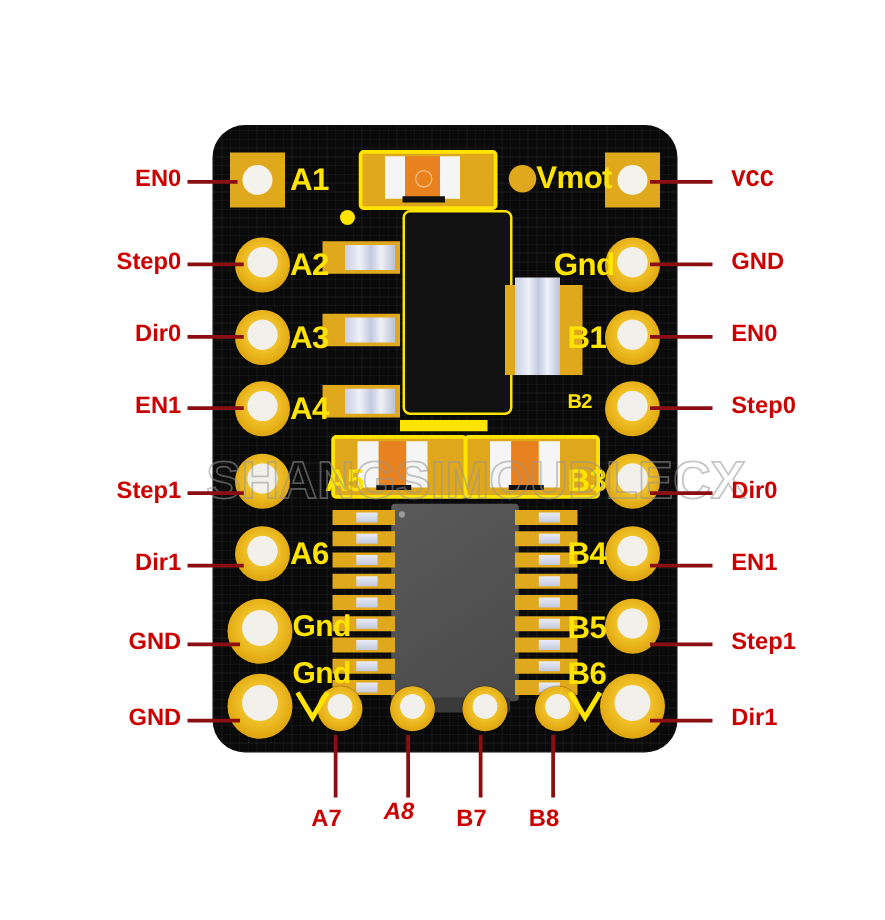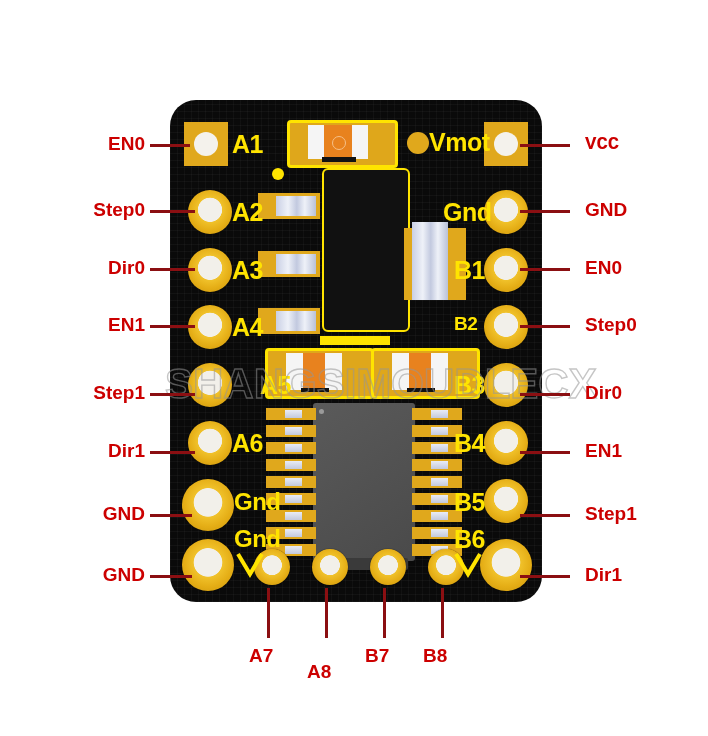--- a/index.html
+++ b/index.html
@@ -221,21 +221,21 @@
     <span class="silk" style="left:62px;top:329px;font-size:25px;">A6</span>
     <span class="silk" style="left:64px;top:388px;font-size:24px;">Gnd</span>
     <span class="silk" style="left:64px;top:425px;font-size:24px;">Gnd</span>
     <svg style="position:absolute;left:66px;top:452px;" width="28" height="26">
       <polyline points="2,2 14,22 26,2" fill="none" stroke="#ffe400" stroke-width="4"></polyline>
     </svg>
 
     <span class="silk" style="left:259px;top:28px;font-size:25px;">Vmot</span>
     <span class="silk" style="left:273px;top:98px;font-size:25px;">Gnd</span>
     <span class="silk" style="left:284px;top:156px;font-size:25px;">B1</span>
-    <span class="silk" style="left:284px;top:213px;font-size:19px;">B2</span>
+    <span class="silk" style="left:284px;top:213px;font-size:16px;">B2</span>
     <span class="silk" style="left:284px;top:271px;font-size:25px;">B3</span>
     <span class="silk" style="left:284px;top:329px;font-size:25px;">B4</span>
     <span class="silk" style="left:284px;top:388px;font-size:25px;">B5</span>
     <span class="silk" style="left:284px;top:425px;font-size:25px;">B6</span>
     <svg style="position:absolute;left:284px;top:452px;" width="28" height="26">
       <polyline points="2,2 14,22 26,2" fill="none" stroke="#ffe400" stroke-width="4"></polyline>
     </svg>
   </div>
 
   <div class="wm-left">SHANGSIMOUDLECX</div>
@@ -285,21 +285,21 @@
   <div class="leader" style="left:520px;top:514px;width:50px;"></div>
   <div class="lbl" style="left:585px;top:503px;">Step1</div>
 
   <div class="leader" style="left:520px;top:575px;width:50px;"></div>
   <div class="lbl" style="left:585px;top:564px;">Dir1</div>
 
   <div class="leader-v" style="left:267px;top:588px;height:50px;"></div>
   <div class="lbl" style="left:249px;top:645px;">A7</div>
 
   <div class="leader-v" style="left:325px;top:588px;height:50px;"></div>
-  <div class="lbl" style="left:307px;top:661px;">A8</div>
+  <div class="lbl" style="left:307px;top:639px;font-style:italic;">A8</div>
 
   <div class="leader-v" style="left:383px;top:588px;height:50px;"></div>
   <div class="lbl" style="left:365px;top:645px;">B7</div>
 
   <div class="leader-v" style="left:441px;top:588px;height:50px;"></div>
   <div class="lbl" style="left:423px;top:645px;">B8</div>
 
 </div>
 
 </body></html>

